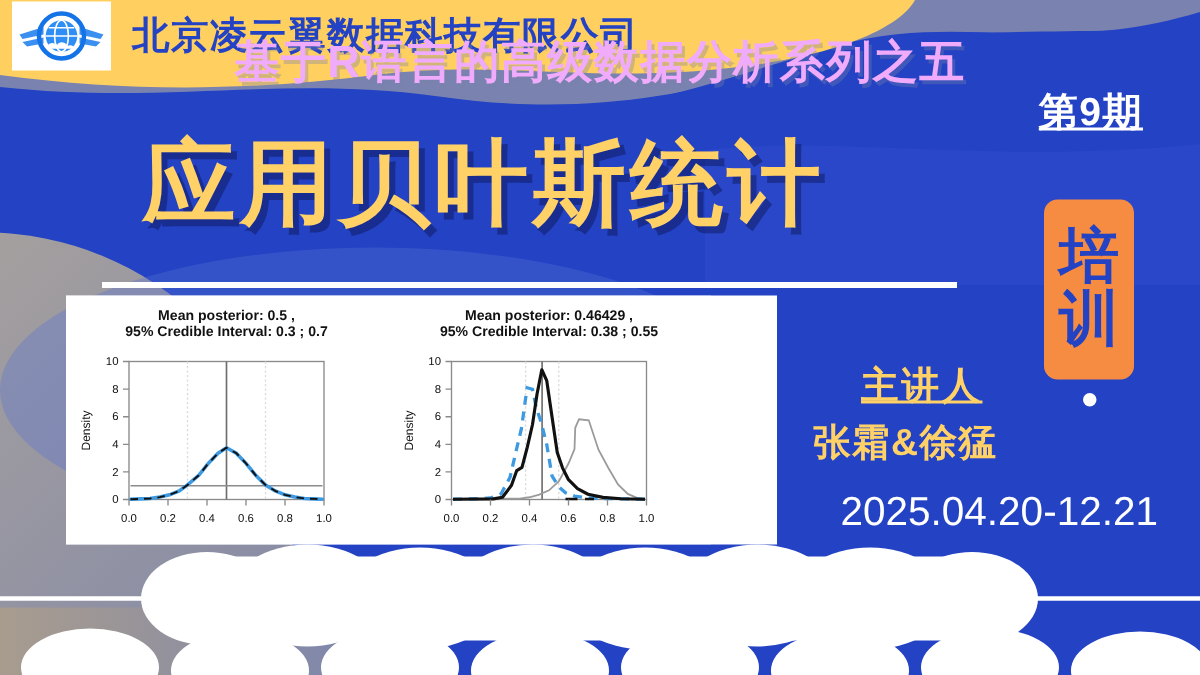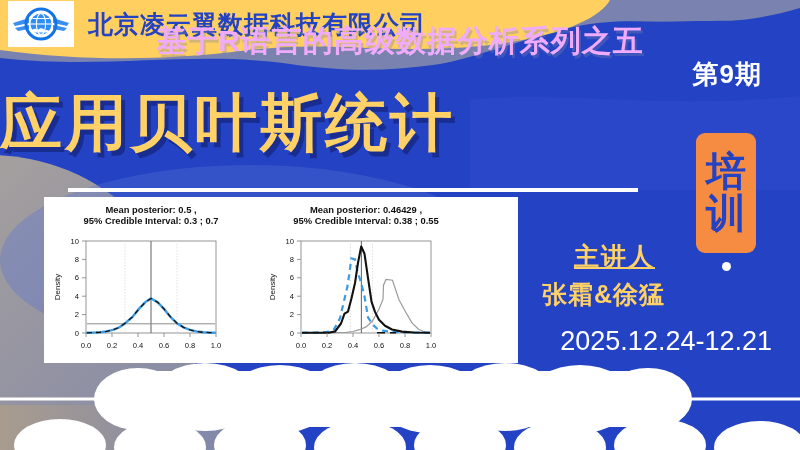--- a/index.html
+++ b/index.html
@@ -29,26 +29,27 @@
     flex:0 0 auto;
   }
   .company-name{
     margin-left:14px;color:#2342c4;font-size:25px;font-weight:700;
     letter-spacing:1px;white-space:nowrap;line-height:1;
   }
 
   
   .issue-badge{
     position:absolute;right:38px;top:57px;z-index:6;
-    color:#ffffff;font-size:26px;font-weight:700;letter-spacing:1px;
+    color:#ffffff;font-size:26px;font-weight:700;letter-spacing:1px;text-decoration:underline;
   }
 
   
   .title-wrap{
     position:absolute;left:0;top:92px;width:645px;z-index:6;
+    text-align:center;
   }
   .main-title{
     color:#ffd166;font-size:62px;font-weight:900;letter-spacing:3px;
     line-height:1;
     text-shadow:4px 5px 0 rgba(10,20,80,.45);
     margin:0;
   }
   .title-rule{
     position:absolute;left:68px;top:188px;width:570px;height:4px;
     background:#ffffff;z-index:6;
@@ -170,21 +171,21 @@
   <div class="title-rule"></div>
 
   <div class="training-badge">
     <span>培</span>
     <span>训</span>
   </div>
   <div class="badge-dot"></div>
 
   <div class="speaker-label">主讲人</div>
   <div class="speaker-names">张霜&amp;徐猛</div>
-  <div class="event-date">2025.12.24-12.21</div>
+  <div class="event-date">2025.04.20-12.21</div>
 
   <div class="chart-card">
     <svg width="430" height="166" viewBox="0 0 430 166" xmlns="http://www.w3.org/2000/svg">
       <rect x="0" y="0" width="430" height="166" fill="#ffffff"></rect>
 
       <g>
 
         <text x="107" y="16" text-anchor="middle" font-family="Liberation Sans, sans-serif" font-size="9.4" font-weight="bold" fill="#111">Mean posterior: 0.5 ,</text>
         <text x="107" y="27" text-anchor="middle" font-family="Liberation Sans, sans-serif" font-size="9.4" font-weight="bold" fill="#111">95% Credible Interval: 0.3 ; 0.7</text>
 

